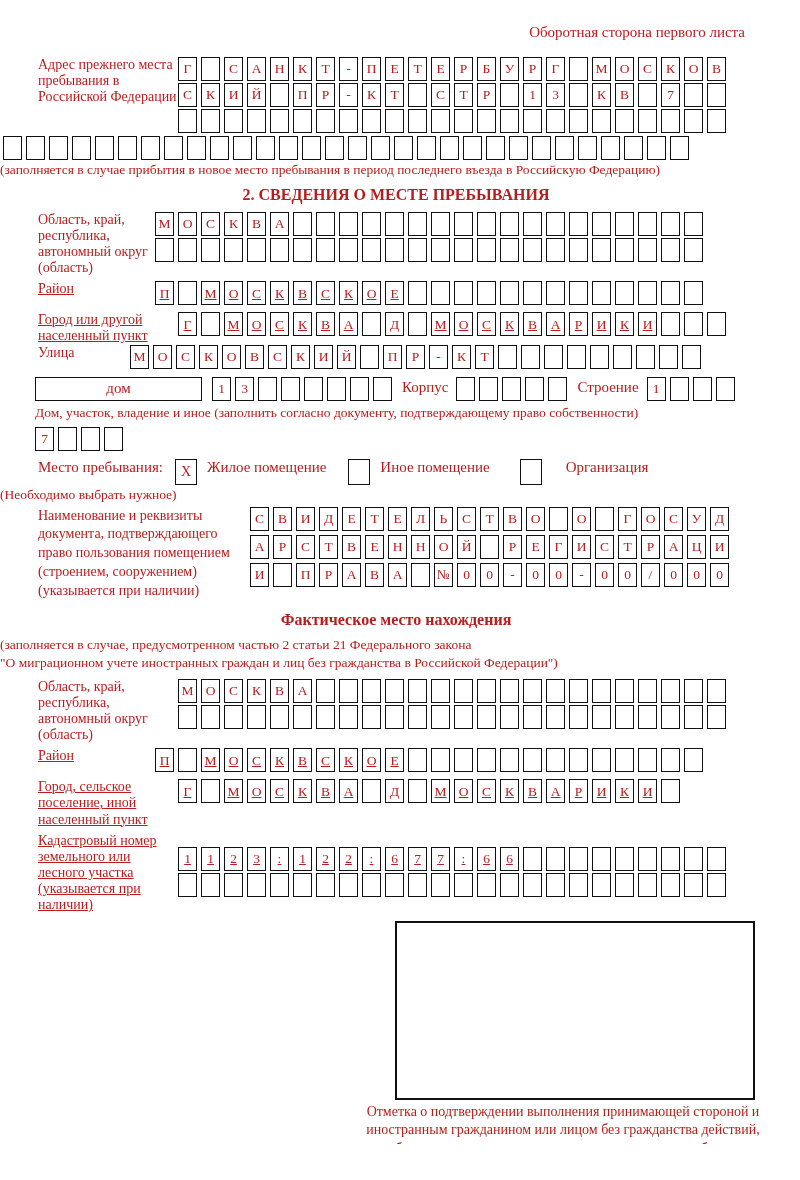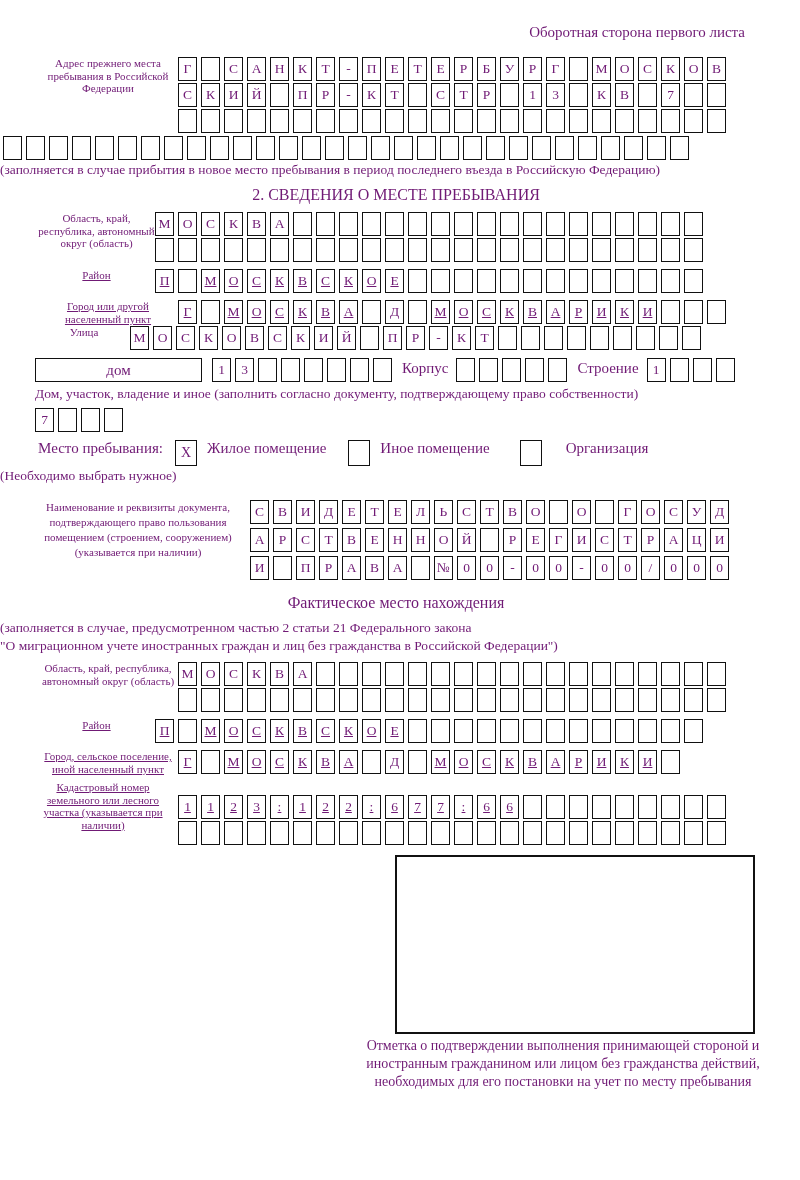--- a/index.html
+++ b/index.html
@@ -1,40 +1,40 @@
 <!DOCTYPE html>
 <html><head>
 <meta charset="utf-8">
 <style>
   html,body{margin:0;padding:0;background:#fff;}
-  .page{position:relative;width:800px;height:1144px;background:#fff;color:#701a75;
+  .page{position:relative;width:800px;height:1144px;background:#fff;color:#b91c1c;
         font-family:"Liberation Serif","DejaVu Serif",serif;overflow:hidden;}
   .hdr{padding:24px 55px 0 0;text-align:right;font-size:15px;}
-  .lbl{font-size:11px;line-height:1.15;flex:0 0 auto;text-align:center;}
+  .lbl{font-size:14px;line-height:1.15;flex:0 0 auto;}
   .w140{width:140px;} .w117{width:117px;} .w92{width:92px;} .w200{width:200px;} .w130{width:130px;}
   .row-flex{display:flex;align-items:flex-start;margin-left:38px;}
   .grid-col{display:flex;flex-direction:column;}
   .cellrow{display:flex;flex:0 0 auto;margin-bottom:2px;}
   .cell{flex:0 0 auto;width:17px;height:22px;border:1.6px solid #111;margin-right:4px;
         display:flex;align-items:center;justify-content:center;
         font-size:13.5px;line-height:1;}
   .fullrow{margin-left:3px;margin-top:1px;}
   .caption{font-size:13.5px;margin-top:2px;}
   .center{text-align:left;}
   .leftcap{margin-left:35px;}
-  .title{font-weight:normal;font-size:16px;text-align:center;margin:8px 8px 8px 0;}
+  .title{font-weight:bold;font-size:16px;text-align:center;margin:8px 8px 8px 0;}
   .house-row{display:flex;align-items:flex-start;margin-left:35px;margin-top:6px;}
   .widebox{height:22px;border:1.6px solid #111;display:flex;align-items:center;justify-content:center;
            font-size:15px;margin-right:10px;flex:0 0 auto;}
   .bw165{width:165px;} .bw200{width:200px;}
   .inline-lbl{font-size:15px;margin:2px 8px 0 6px;flex:0 0 auto;}
   .stay-row{display:flex;margin-left:38px;margin-top:6px;font-size:15px;}
   .chk{width:20px;height:24px;border:1.6px solid #111;display:inline-flex;align-items:center;
        justify-content:center;font-size:14px;margin:0 10px 0 12px;flex:0 0 auto;}
-  .doc{margin-top:16px;}
+  .doc{margin-top:4px;}
   .doc .lbl{line-height:1.35;}
   .doc .cellrow{margin-bottom:4px;margin-left:12px;}
   .mt10{margin-top:10px;}
   .stampbox{margin:8px 0 0 395px;width:356px;height:175px;border:2px solid #111;}
   .stamp-caption{width:430px;margin-left:348px;text-align:center;font-size:14px;line-height:1.3;margin-top:3px;}
   .sec-gap{margin-top:5px;text-decoration:underline;}
 </style>
 </head>
 <body>
 

